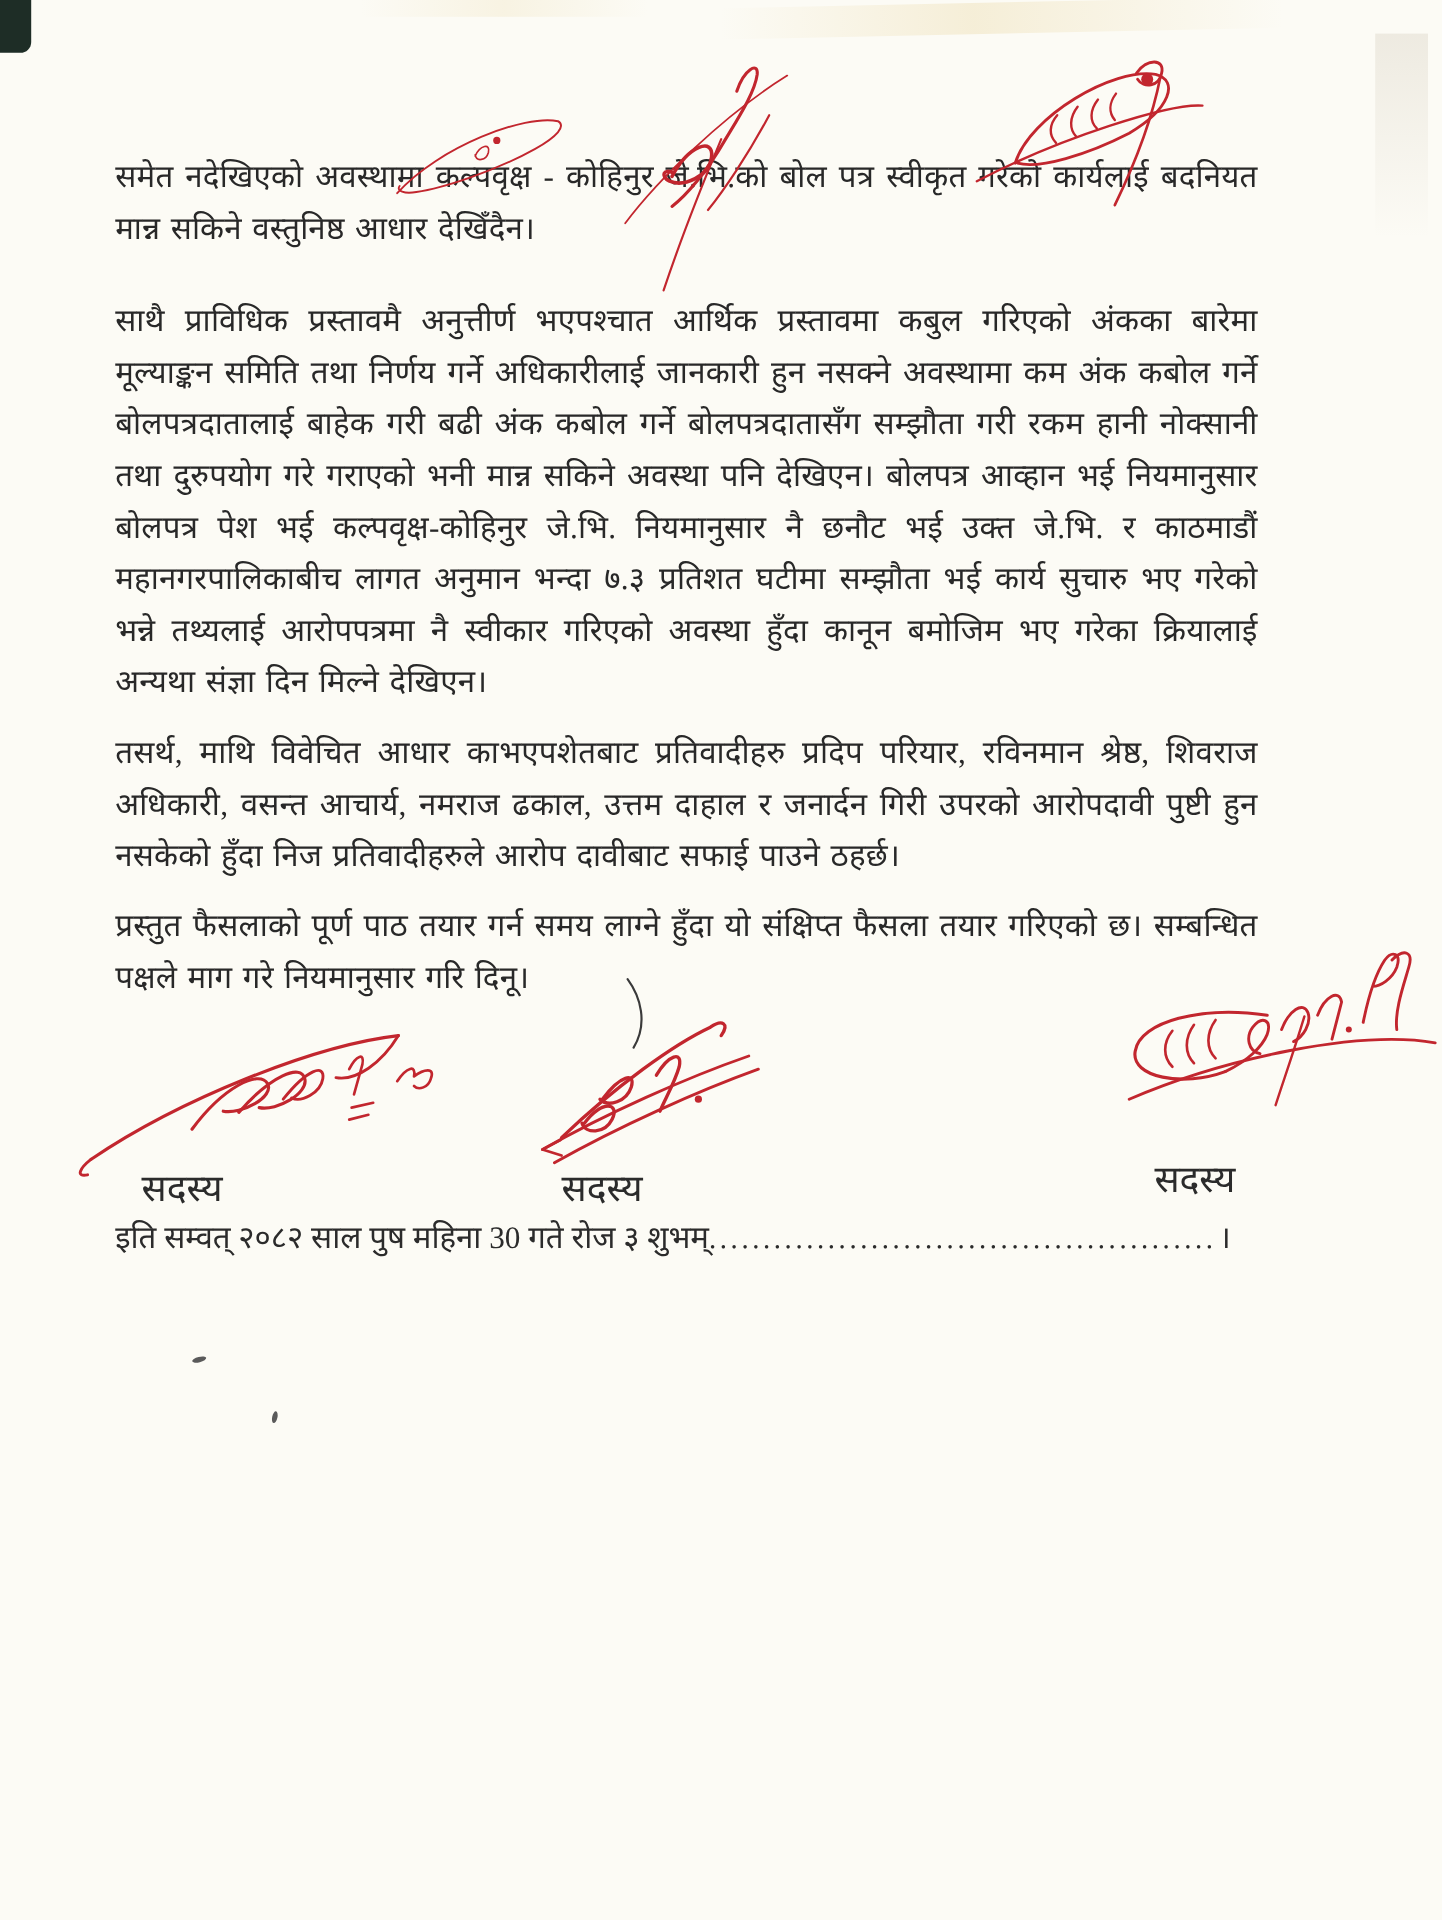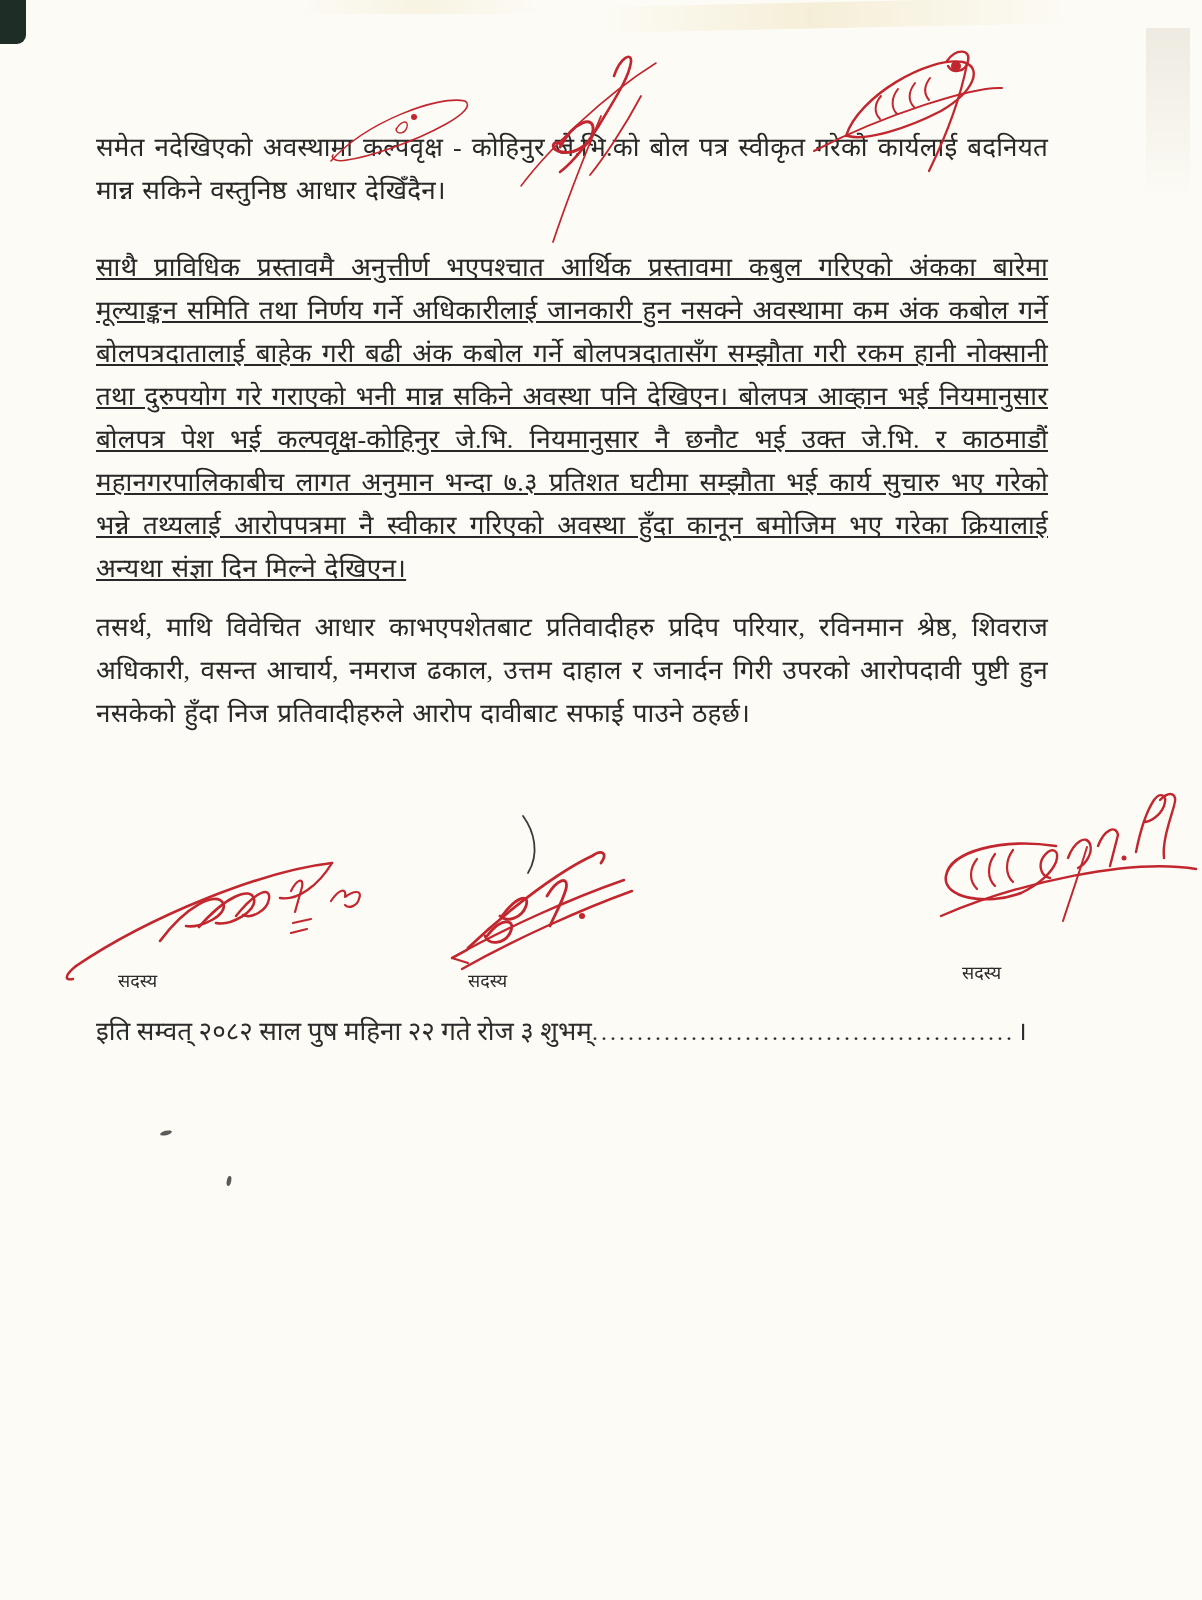--- a/index.html
+++ b/index.html
@@ -33,26 +33,26 @@
   
   .content {
     position:absolute; left:96px; top:126px; width:952px;
     font-size:26px; line-height:43px;
     text-align:justify;
     letter-spacing:0.2px;
     word-spacing:2px;
   }
   .content p { margin:0; }
   .p1 { margin-bottom:34px !important; }
-  .p2 { margin-bottom:16px !important;text-decoration:underline; }
+  .p2 { margin-bottom:16px !important; }
   .p3 { margin-bottom:15px !important; }
   
   .sig-label {
     position:absolute; top:968px;
-    font-size:18px; color:#2b2b2b;
+    font-size:31px; color:#2b2b2b;
   }
   .sig-label-left   { left:118px; }
   .sig-label-center { left:468px; }
   .sig-label-right  { left:962px; top:960px; }
   
   .closing {
     position:absolute; left:96px; top:1012px; width:952px;
     font-size:26px; color:#2b2b2b;
     display:flex; align-items:baseline;
     white-space:nowrap;
@@ -74,28 +74,29 @@
 
   <div class="corner-artifact"></div>
   <div class="streak-1"></div>
   <div class="streak-2"></div>
   <div class="streak-3"></div>
 
   <div class="content">
     <p class="p1">समेत नदेखिएको अवस्थामा कल्पवृक्ष - कोहिनुर जे.भि.को बोल पत्र स्वीकृत गरेको कार्यलाई बदनियत मान्न सकिने वस्तुनिष्ठ आधार देखिँदैन।</p>
     <p class="p2">साथै प्राविधिक प्रस्तावमै अनुत्तीर्ण भएपश्चात आर्थिक प्रस्तावमा कबुल गरिएको अंकका बारेमा मूल्याङ्कन समिति तथा निर्णय गर्ने अधिकारीलाई जानकारी हुन नसक्ने अवस्थामा कम अंक कबोल गर्ने बोलपत्रदातालाई बाहेक गरी बढी अंक कबोल गर्ने बोलपत्रदातासँग सम्झौता गरी रकम हानी नोक्सानी तथा दुरुपयोग गरे गराएको भनी मान्न सकिने अवस्था पनि देखिएन। बोलपत्र आव्हान भई नियमानुसार बोलपत्र पेश भई कल्पवृक्ष-कोहिनुर जे.भि. नियमानुसार नै छनौट भई उक्त जे.भि. र काठमाडौं महानगरपालिकाबीच लागत अनुमान भन्दा ७.३ प्रतिशत घटीमा सम्झौता भई कार्य सुचारु भए गरेको भन्ने तथ्यलाई आरोपपत्रमा नै स्वीकार गरिएको अवस्था हुँदा कानून बमोजिम भए गरेका क्रियालाई अन्यथा संज्ञा दिन मिल्ने देखिएन।</p>
     <p class="p3">तसर्थ, माथि विवेचित आधार काभएपशेतबाट प्रतिवादीहरु प्रदिप परियार, रविनमान श्रेष्ठ, शिवराज अधिकारी, वसन्त आचार्य, नमराज ढकाल, उत्तम दाहाल र जनार्दन गिरी उपरको आरोपदावी पुष्टी हुन नसकेको हुँदा निज प्रतिवादीहरुले आरोप दावीबाट सफाई पाउने ठहर्छ।</p>
+    <p class="p4">प्रस्तुत फैसलाको पूर्ण पाठ तयार गर्न समय लाग्ने हुँदा यो संक्षिप्त फैसला तयार गरिएको छ। सम्बन्धित पक्षले माग गरे नियमानुसार गरि दिनू।</p>
   </div>
 
   <div class="sig-label sig-label-left">सदस्य</div>
   <div class="sig-label sig-label-center">सदस्य</div>
   <div class="sig-label sig-label-right">सदस्य</div>
 
   <div class="closing">
-    <span>इति सम्वत् २०८२ साल पुष महिना २२ गते रोज ३ शुभम्</span>
+    <span>इति सम्वत् २०८२ साल पुष महिना 30 गते रोज ३ शुभम्</span>
     <span class="dots">...............................................</span>
     <span>।</span>
   </div>
 
   <svg class="ink" viewBox="0 0 1202 1600" xmlns="http://www.w3.org/2000/svg">
 
     <g stroke="#c2262e">
       <path d="M331,161 C366,122 438,95 465,101 C472,105 464,114 446,124 C412,143 368,157 347,160 C337,162 330,159 333,155" stroke-width="1.6"></path>
       <path d="M396,130 C400,121 409,119 407,127 C405,134 397,135 396,129" stroke-width="1.4"></path>
       <circle cx="414" cy="117" r="3" fill="#c2262e" stroke="none"></circle>

